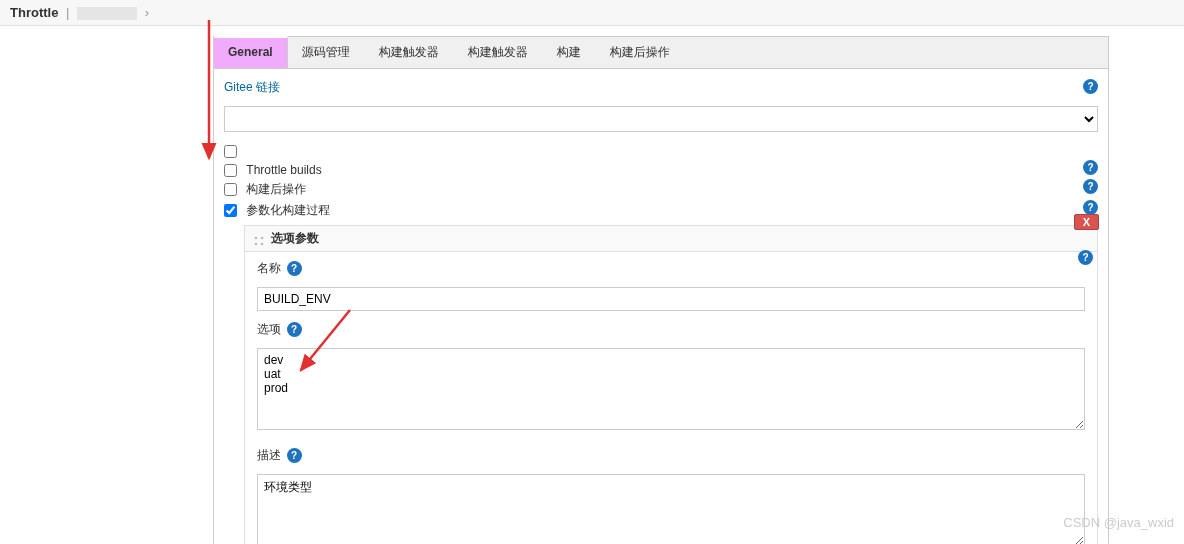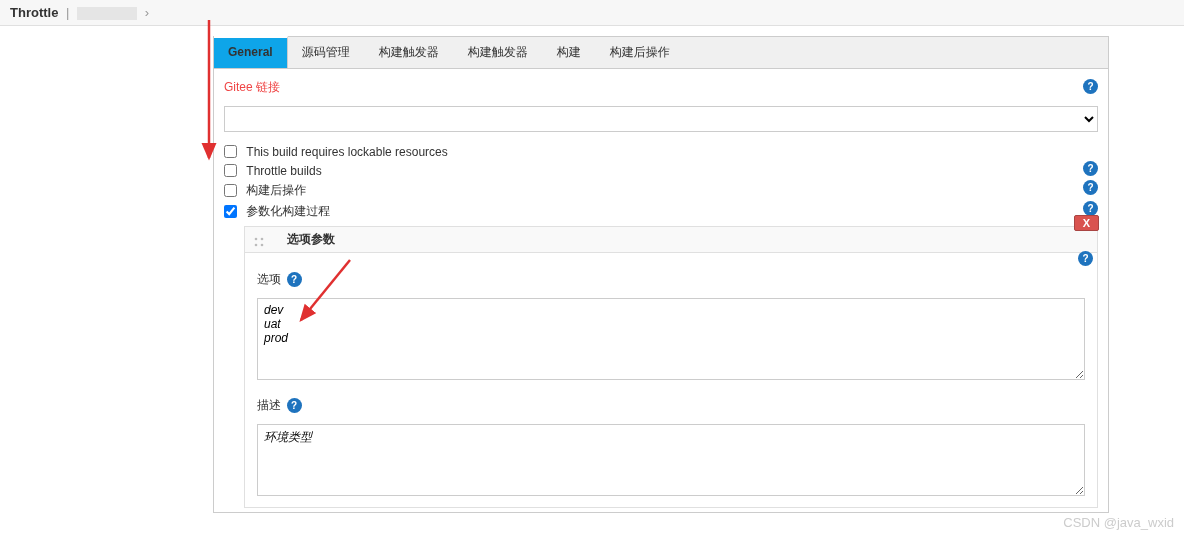--- a/index.html
+++ b/index.html
@@ -4,38 +4,38 @@
 <style>
 * { box-sizing: border-box; margin: 0; padding: 0; }
 body { font-family: "Helvetica Neue", Helvetica, Arial, sans-serif; font-size: 13px; color: #333; background: #fff; width: 1184px; }
 .breadcrumb { background: #f7f7f7; border-bottom: 1px solid #e0e0e0; padding: 5px 10px; font-size: 13px; }
 .breadcrumb a { color: #333; text-decoration: none; font-weight: bold; }
 .breadcrumb .sep { color: #999; margin: 0 4px; }
 .redacted { display: inline-block; width: 60px; height: 13px; background: #e5e5e5; vertical-align: middle; }
 .main { margin-left: 213px; margin-right: 75px; padding-top: 10px; }
 .tabs { border: 1px solid #ccc; border-bottom: 1px solid #ccc; background: #f0f0f0; display: flex; }
 .tab { padding: 7px 14px; font-size: 12px; color: #333; cursor: pointer; border-right: 1px solid transparent; }
-.tab.active { background: #0ea5e9; font-weight: bold; border-right: 1px solid #ccc; border-top: 2px solid #fff; margin-top: -1px; }
+.tab.active { background: #f0abfc; font-weight: bold; border-right: 1px solid #ccc; border-top: 2px solid #fff; margin-top: -1px; }
 .section { border-left: 1px solid #ccc; border-right: 1px solid #ccc; border-bottom: 1px solid #ccc; padding: 10px 10px 4px 10px; }
 .field-row { margin-bottom: 6px; position: relative; }
-.field-label { font-size: 12px; color: #ef4444; margin-bottom: 4px; display: inline-block; }
+.field-label { font-size: 12px; color: #0369a1; margin-bottom: 4px; display: inline-block; }
 .help-icon { display: inline-flex; width: 15px; height: 15px; border-radius: 50%; background: #1e73be; color: #fff; font-size: 10px; font-weight: bold; align-items: center; justify-content: center; cursor: pointer; vertical-align: middle; margin-left: 2px; }
 .help-right { position: absolute; right: 0; top: 0; }
 select.full, input.full { width: 100%; border: 1px solid #ccc; padding: 4px 6px; font-size: 12px; background: #fff; }
 select.full { height: 26px; }
 .checkbox-row { padding: 2px 0; position: relative; font-size: 12px; }
 .checkbox-row input { margin-right: 6px; vertical-align: middle; }
 .checkbox-row label { vertical-align: middle; }
 .param-block { margin-left: 20px; margin-top: 4px; border: 1px solid #e0e0e0; position: relative; }
-.param-header { background: #f9f9f9; padding: 4px 8px; border-bottom: 1px solid #e0e0e0; font-size: 12px; font-weight: bold; display: flex; align-items: flex-end; gap: 16px; }
+.param-header { background: #f9f9f9; padding: 4px 8px; border-bottom: 1px solid #e0e0e0; font-size: 12px; font-weight: bold; display: flex; align-items: flex-end; }
 .drag-handle { display: inline-block; width: 12px; height: 12px; margin-right: 6px; color: #aaa; }
 .delete-btn { position: absolute; right: -2px; top: -12px; background: #d9534f; color: #fff; border: 1px solid #a94442; padding: 1px 8px; font-size: 11px; font-weight: bold; cursor: pointer; border-radius: 2px; }
 .param-body { padding: 8px 12px; }
 .sub-label { font-size: 12px; margin-bottom: 4px; display: inline-block; }
-textarea.full { width: 100%; border: 1px solid #ccc; padding: 4px 6px; font-size: 12px; font-family: inherit; resize: both; font-style: italic; }
+textarea.full { width: 100%; border: 1px solid #ccc; padding: 4px 6px; font-size: 12px; font-family: inherit; resize: both; }
 .textarea-options { height: 82px; }
 .textarea-desc { height: 72px; }
 .watermark { position: fixed; right: 10px; bottom: 14px; color: #ccc; font-size: 13px; }
 svg.arrow { position: absolute; pointer-events: none; }
 .arrow1 { left: 199px; top: 20px; }
 .textarea-wrap { position: relative; }
 </style>
 </head>
 <body>
 
@@ -69,21 +69,20 @@
     <div class="field-row">
       <span class="field-label">Gitee 链接</span>
       <span class="help-icon help-right">?</span>
     </div>
     <select class="full"><option></option></select>
 
     <div style="height:10px"></div>
 
     <div class="checkbox-row">
       <input type="checkbox" style="">
-      <label>This build requires lockable resources</label>
     </div>
     <div class="checkbox-row">
       <input type="checkbox" style="">
       <label>Throttle builds</label>
       <span class="help-icon help-right">?</span>
     </div>
     <div class="checkbox-row">
       <input type="checkbox" style="">
       <label>构建后操作</label>
       <span class="help-icon help-right">?</span>
@@ -104,20 +103,25 @@
                 <circle cx="3" cy="3" r="1.3"></circle>
                 <circle cx="9" cy="3" r="1.3"></circle>
                 <circle cx="3" cy="9" r="1.3"></circle>
                 <circle cx="9" cy="9" r="1.3"></circle>
               </g>
             </svg>
         </span>
         <span>选项参数</span>
       </div>
       <div class="param-body">
+        <div class="field-row">
+          <span class="sub-label">名称</span>
+          <span class="help-icon">?</span>
+        </div>
+        <input class="full" type="text" value="BUILD_ENV" style="">
 
         <div style="height:10px"></div>
         <div class="field-row">
           <span class="sub-label">选项</span>
           <span class="help-icon">?</span>
         </div>
         <div class="textarea-wrap" style="position:relative;">
           <svg class="arrow" style="left:38px; top:-40px;" width="60" height="70">
             <defs>
                 <marker id="ah2" markerWidth="8" markerHeight="8" refX="6" refY="3" orient="auto">

